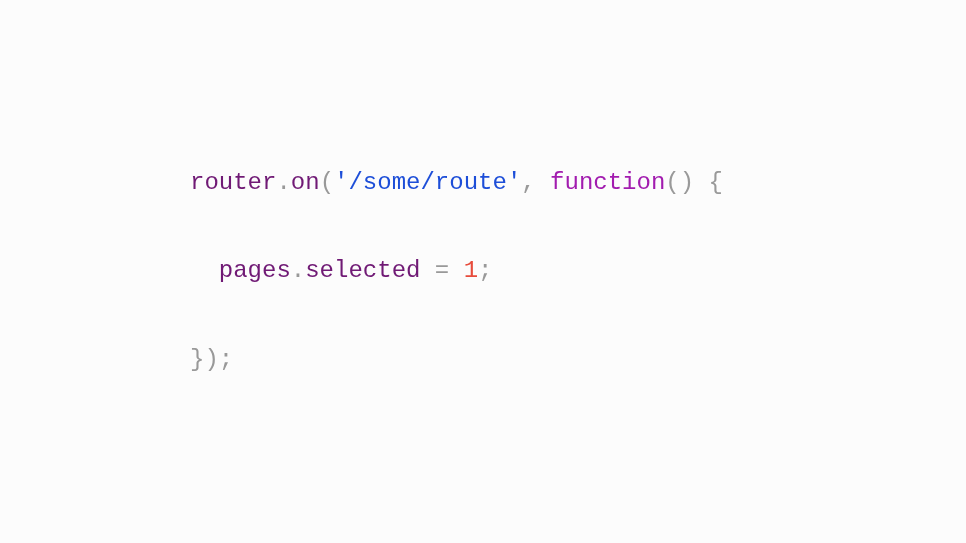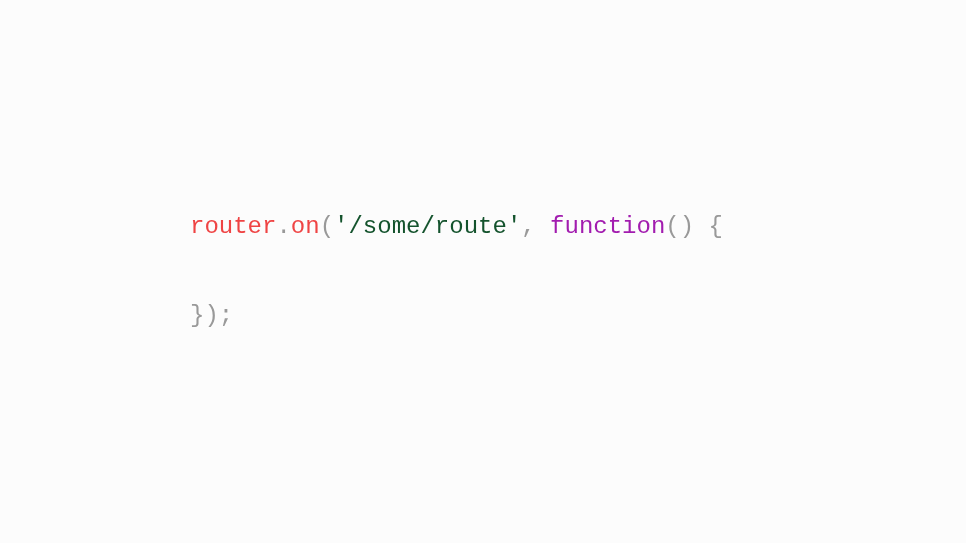--- a/index.html
+++ b/index.html
@@ -16,26 +16,27 @@
       justify-content: flex-start;
       font-family: "SF Mono", "Monaco", "Menlo", "Consolas", "Courier New", monospace;
       font-size: 24px;
       line-height: 1.85;
       padding-left: 190px;
       padding-top: 0px;
     }
     .code-block {
       white-space: pre;
     }
-    .t-default { color: #ef4444; }
+    .t-default { color: #701a75; }
     .t-grey { color: #999999; }
-    .t-teal { color: #14532d; }
+    .t-teal { color: #1d4ed8; }
     .t-blue { color: #a21caf; }
     .t-red { color: #e74c3c; }
     .indent { padding-left: 2ch; display: inline-block; }
   </style>
 </head>
 <body>
 
 <div class="code-block">
 <div><span class="t-default">router</span><span class="t-grey">.</span><span class="t-default">on</span><span class="t-grey">(</span><span class="t-teal">'/some/route'</span><span class="t-grey">, </span><span class="t-blue">function</span><span class="t-grey">()</span><span> </span><span class="t-grey">{</span></div>
+<div><span class="indent"><span class="t-default">pages</span><span class="t-grey">.</span><span class="t-default">selected</span><span class="t-grey"> = </span><span class="t-red">1</span><span class="t-grey">;</span></span></div>
 <div><span class="t-grey">}</span><span class="t-grey">)</span><span class="t-grey">;</span></div>
 </div>
 
 </body></html>

